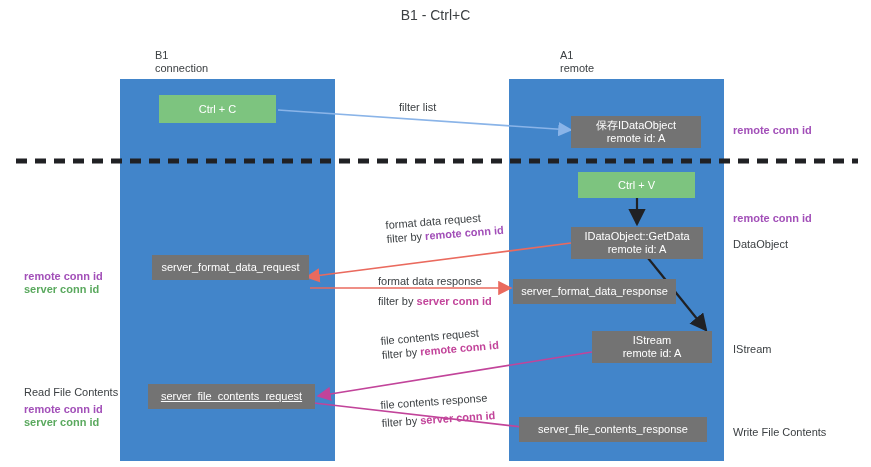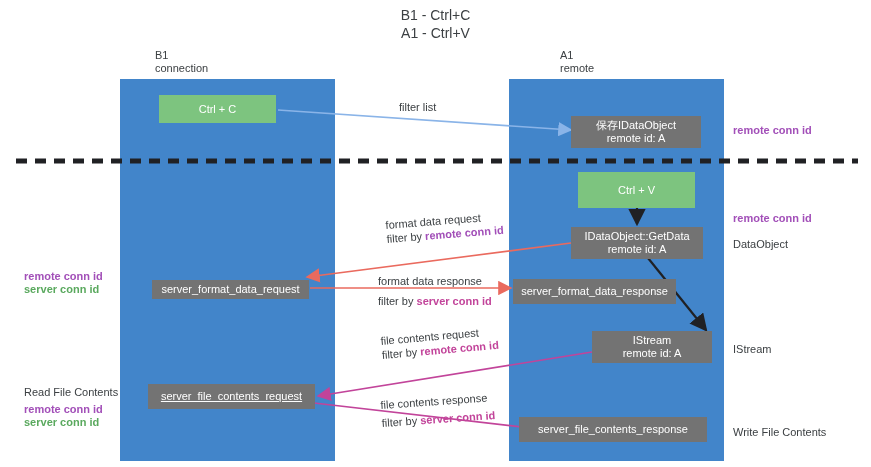--- a/index.html
+++ b/index.html
@@ -51,21 +51,20 @@
 
   svg.overlay{position:absolute;left:0;top:0;width:871px;height:467px;pointer-events:none;}
 </style>
 </head>
 <body>
 
 <div id="stage">
 
   <div class="abs title">
     <div>B1 - Ctrl+C</div>
-    <div>A1 - Ctrl+V</div>
   </div>
 
   <div class="abs colhead" style="left:155px;top:49px;width:120px;">
     <span class="l1">B1</span>
     <span class="l2">connection</span>
   </div>
   <div class="abs colhead" style="left:560px;top:49px;width:120px;">
     <span class="l1">A1</span>
     <span class="l2">remote</span>
   </div>
@@ -108,30 +107,30 @@
 
   <div class="abs box green" style="left:159px;top:95px;width:117px;height:28px;">
     <span>Ctrl + C</span>
   </div>
 
   <div class="abs box orange" style="left:571px;top:116px;width:130px;height:32px;">
     <span>保存IDataObject</span>
     <span class="l2">remote id: A</span>
   </div>
 
-  <div class="abs box green" style="left:578px;top:172px;width:117px;height:36px;">
+  <div class="abs box green" style="left:578px;top:172px;width:117px;height:26px;">
     <span>Ctrl + V</span>
   </div>
 
   <div class="abs box orange" style="left:571px;top:227px;width:132px;height:32px;">
     <span>IDataObject::GetData</span>
     <span class="l2">remote id: A</span>
   </div>
 
-  <div class="abs box orange" style="left:152px;top:280px;width:157px;height:19px;">
+  <div class="abs box orange" style="left:152px;top:255px;width:157px;height:25px;">
     <span>server_format_data_request</span>
   </div>
 
   <div class="abs box orange" style="left:513px;top:279px;width:163px;height:25px;">
     <span>server_format_data_response</span>
   </div>
 
   <div class="abs box orange" style="left:592px;top:331px;width:120px;height:32px;">
     <span>IStream</span>
     <span class="l2">remote id: A</span>

